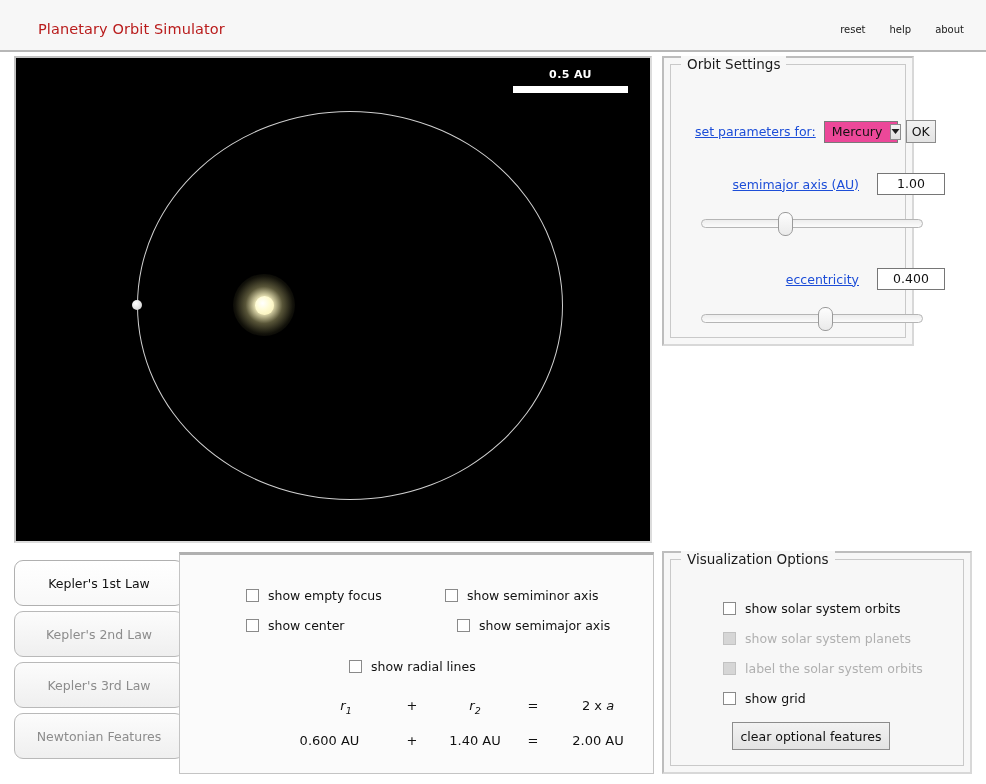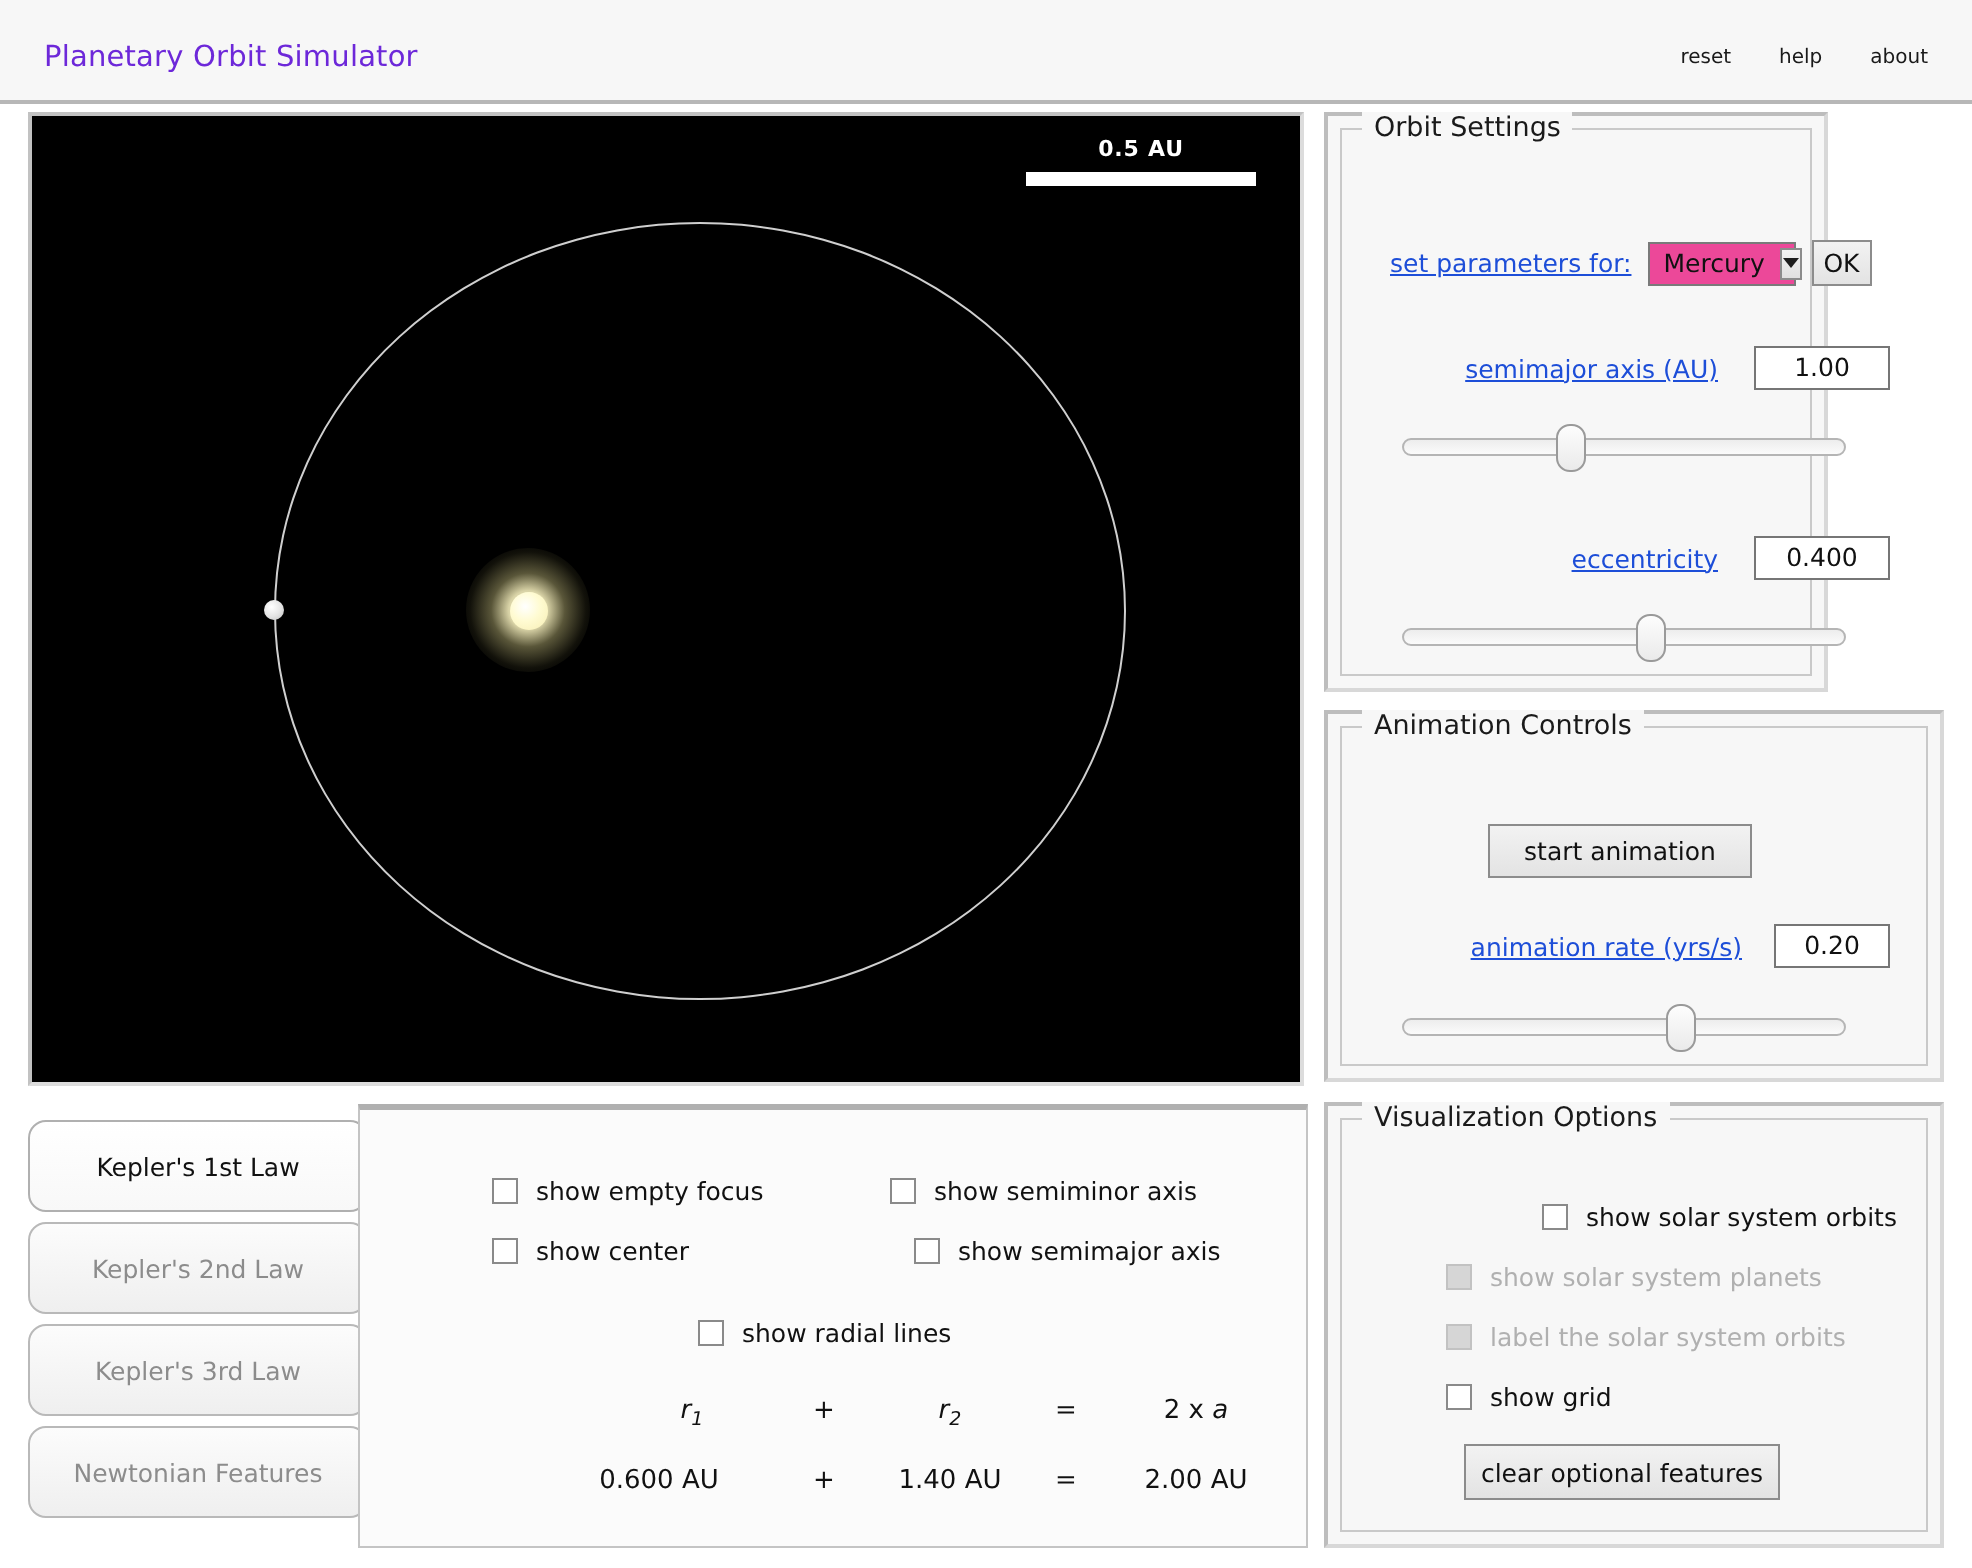--- a/index.html
+++ b/index.html
@@ -17,23 +17,23 @@
   }
 
   
   #titlebar {
     position: absolute; left: 0; top: 0;
     width: 986px; height: 52px;
     background: #f7f7f7;
     border-bottom: 2px solid #b7b7b7;
   }
   #app-title {
-    position: absolute; left: 22px; top: 29px;
+    position: absolute; left: 38px; top: 29px;
     transform: translateY(-50%);
-    font-size: 14.5px; color: #6d28d9;
+    font-size: 14.5px; color: #b91c1c;
     letter-spacing: .1px;
     white-space: nowrap;
   }
   #menu-links {
     position: absolute; right: 22px; top: 29px;
     transform: translateY(-50%);
     display: flex; gap: 24px;
     font-size: 10px; color: #1a1a1a;
   }
   #menu-links span { cursor: pointer; white-space: nowrap; }
@@ -299,42 +299,26 @@
         <span class="row-label">eccentricity</span>
         <span class="value-field" style="width:68px;">0.400</span>
       </div>
       <div class="slider" style="left:30px; top:242px; width:222px;">
         <div class="track"></div>
         <div class="knob" style="left:117px;"></div>
       </div>
     </div>
   </div>
 
-  <div class="groupbox" id="animation-controls">
-    <div class="group-inner">
-      <div class="group-title">Animation Controls</div>
-
-      <span class="btn" style="position:absolute; left:73px; top:48px; width:132px; height:27px;">start animation</span>
-
-      <div style="position:absolute; left:22px; top:98px; width:252px; display:flex; align-items:center; justify-content:flex-end; gap:16px;">
-        <span class="row-label">animation rate (yrs/s)</span>
-        <span class="value-field" style="width:58px;">0.20</span>
-      </div>
-      <div class="slider" style="left:30px; top:138px; width:222px;">
-        <div class="track"></div>
-        <div class="knob" style="left:132px;"></div>
-      </div>
-    </div>
-  </div>
 
   <div class="groupbox" id="visualization-options">
     <div class="group-inner">
       <div class="group-title">Visualization Options</div>
 
-      <div class="chk-row" style="left:52px; top:41px;margin-left:48px;">
+      <div class="chk-row" style="left:52px; top:41px;">
         <span class="chk-box"></span>
         <span class="chk-label">show solar system orbits</span>
       </div>
       <div class="chk-row disabled" style="left:52px; top:71px;">
         <span class="chk-box"></span>
         <span class="chk-label">show solar system planets</span>
       </div>
       <div class="chk-row disabled" style="left:52px; top:101px;">
         <span class="chk-box"></span>
         <span class="chk-label">label the solar system orbits</span>

